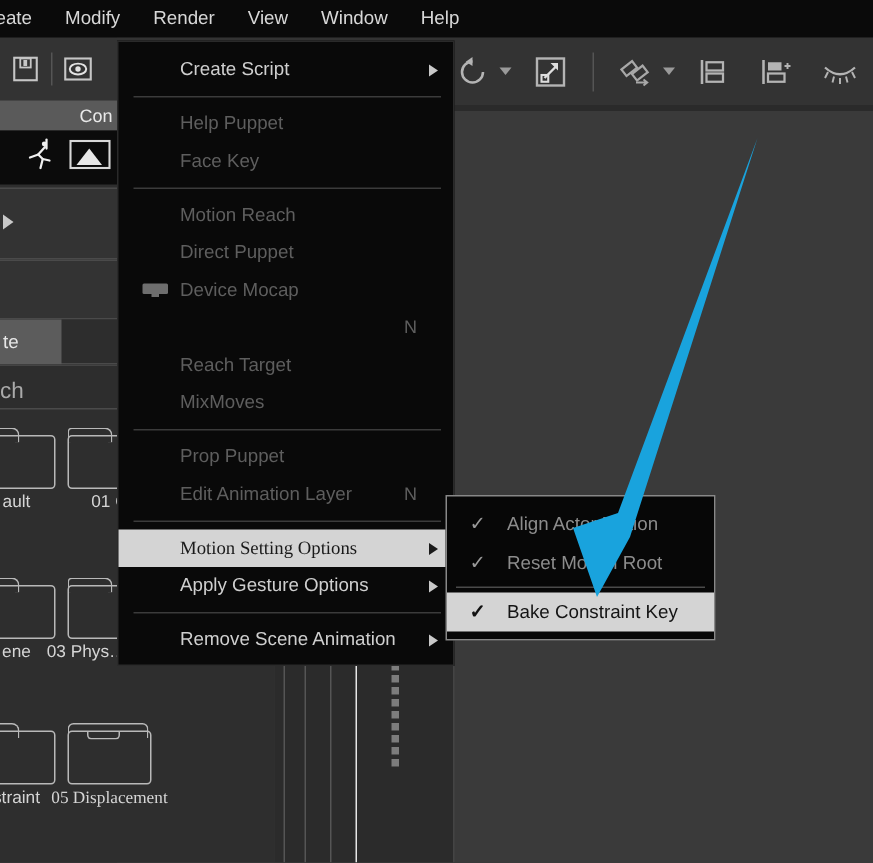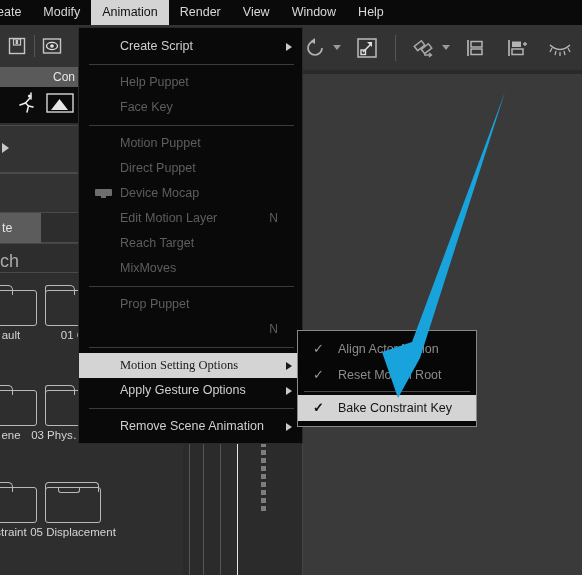--- a/index.html
+++ b/index.html
@@ -54,21 +54,21 @@
     background:#2d2d2d;box-sizing:border-box;border-bottom:1px solid #4a4a4a;
   }
   .row-template .seltag{
     position:absolute;left:0;top:0;width:41px;height:30px;background:#5c5c5c;
     color:#e6e6e6;font-size:12.5px;line-height:30px;padding-left:2px;box-sizing:border-box;
     overflow:hidden;
   }
   .row-search{
     position:absolute;left:0;top:218px;width:78px;height:34px;background:#2d2d2d;
     box-sizing:border-box;border-bottom:1px solid #4a4a4a;border-top:1px solid #444;
-    color:#aaa;font-size:18px;line-height:34px;overflow:hidden;
+    color:#aaa;font-size:15px;line-height:34px;overflow:hidden;
   }
   .row-divider{
     position:absolute;left:0;top:252px;width:78px;height:20px;background:#2d2d2d;
     border-bottom:1px solid #4a4a4a;box-sizing:border-box;
   }
   .caret-small{
     position:absolute;left:2px;top:118px;width:0;height:0;
     border-left:7px solid #c9c9c9;border-top:5px solid transparent;border-bottom:5px solid transparent;
   }
 
@@ -261,21 +261,21 @@
       <div class="folder-lbl">03 Phys…ftcloth</div>
     </div>
 
     <div class="folder-cell" style="left:-32px;top:205px;">
       <div class="folder-ico">
           <div class="tab"></div>
           <div class="body"></div>
         </div>
       <div class="folder-lbl">straint</div>
     </div>
-    <div class="folder-cell" style="left:30px;top:205px;">
+    <div class="folder-cell" style="left:30px;top:205px;font-family:Liberation Serif, serif;">
       <div class="folder-ico wide">
           <div class="body"></div>
           <div class="notch"></div>
           <div class="tab" style="width:54px;border-radius:4px 4px 0 0;"></div>
         </div>
       <div class="folder-lbl">05 Displacement</div>
     </div>
   </div>
 
   <div class="timeline">
@@ -364,46 +364,46 @@
     </div>
     <div class="sep"></div>
     <div class="item disabled">
       <span>Help Puppet</span>
     </div>
     <div class="item disabled">
       <span>Face Key</span>
     </div>
     <div class="sep"></div>
     <div class="item disabled">
-      <span>Motion Puppet</span>
+      <span>Motion Reach</span>
     </div>
     <div class="item disabled">
       <span>Direct Puppet</span>
     </div>
     <div class="item disabled">
       <span class="gico">
         <span class="mocap"><span class="scr"></span><span class="st"></span></span>
       </span>
       <span>Device Mocap</span>
     </div>
     <div class="item disabled">
-      <span>Edit Motion Layer</span>
       <span class="shortcut">N</span>
     </div>
     <div class="item disabled">
       <span>Reach Target</span>
     </div>
     <div class="item disabled">
       <span>MixMoves</span>
     </div>
     <div class="sep"></div>
     <div class="item disabled">
       <span>Prop Puppet</span>
     </div>
     <div class="item disabled">
+      <span>Edit Animation Layer</span>
       <span class="shortcut">N</span>
     </div>
     <div class="sep"></div>
     <div class="item hl">
       <span>Motion Setting Options</span>
       <span class="arrow"></span>
     </div>
     <div class="item">
       <span>Apply Gesture Options</span>
       <span class="arrow"></span>
@@ -431,19 +431,18 @@
     </div>
   </div>
 
   <svg class="arrowsvg" viewBox="0 0 582 575">
     <polygon points="505,92 420,358 398,398 382,352 412,342" fill="#19a3dd"></polygon>
   </svg>
 
 <div class="menubar">
       <div class="mi first">eate</div>
       <div class="mi">Modify</div>
-      <div class="mi active">Animation</div>
       <div class="mi">Render</div>
       <div class="mi">View</div>
       <div class="mi">Window</div>
       <div class="mi">Help</div>
     </div>
   </div>
 
 </body></html>

